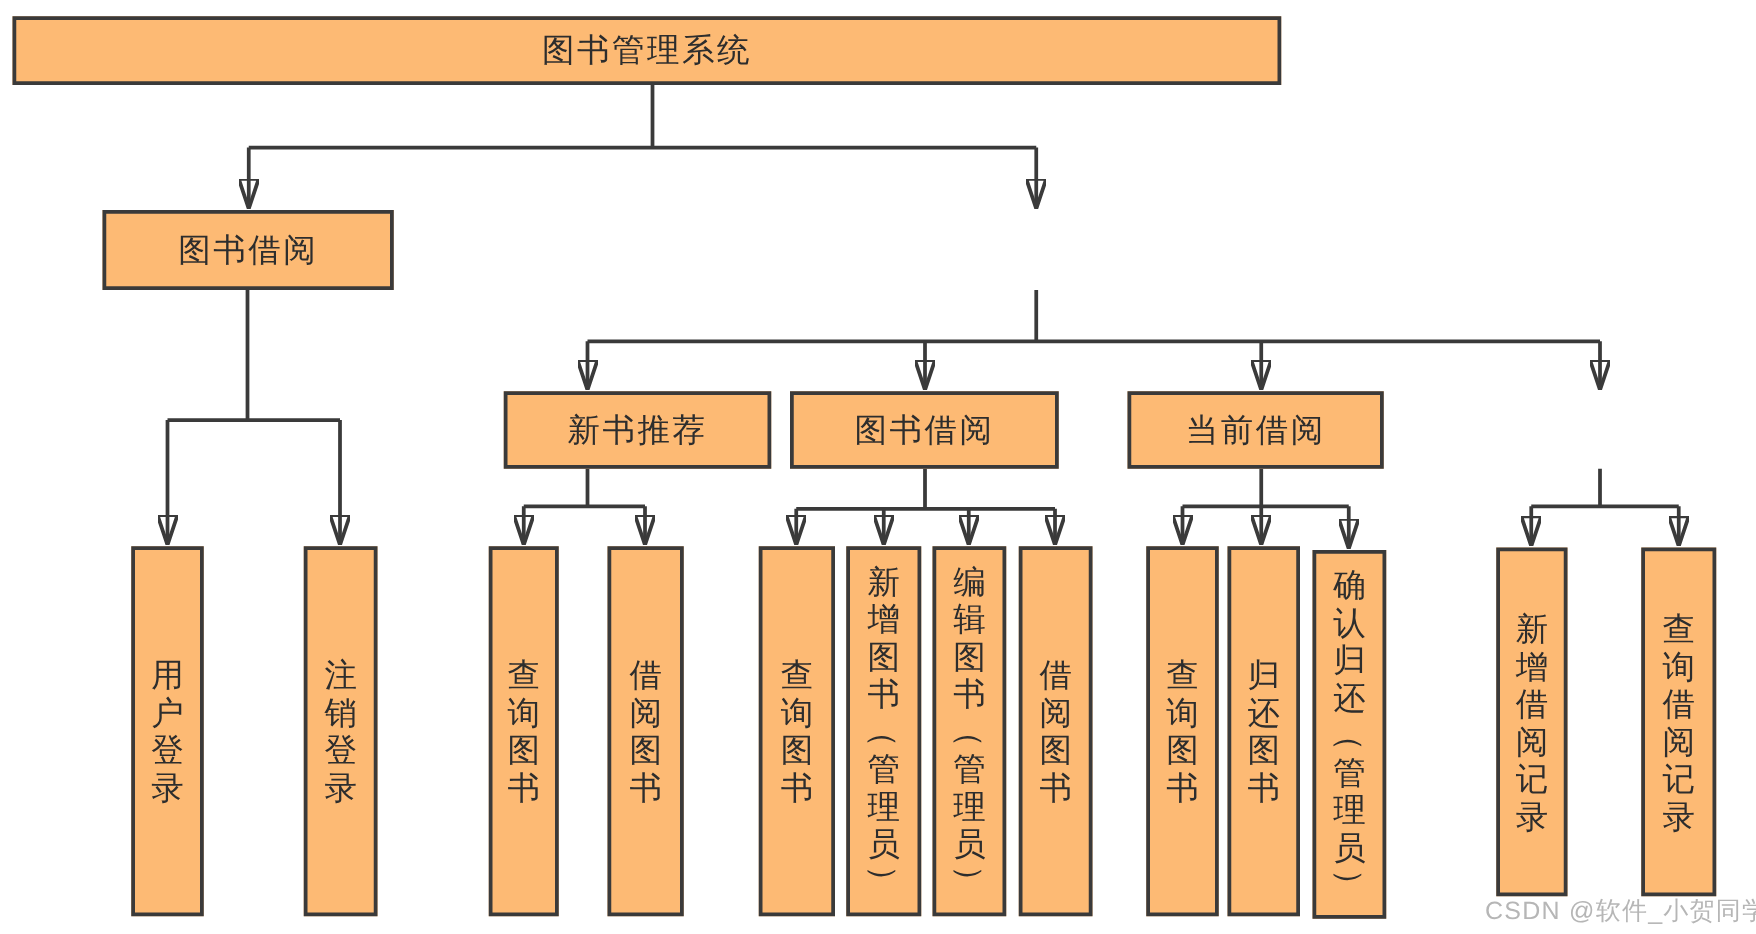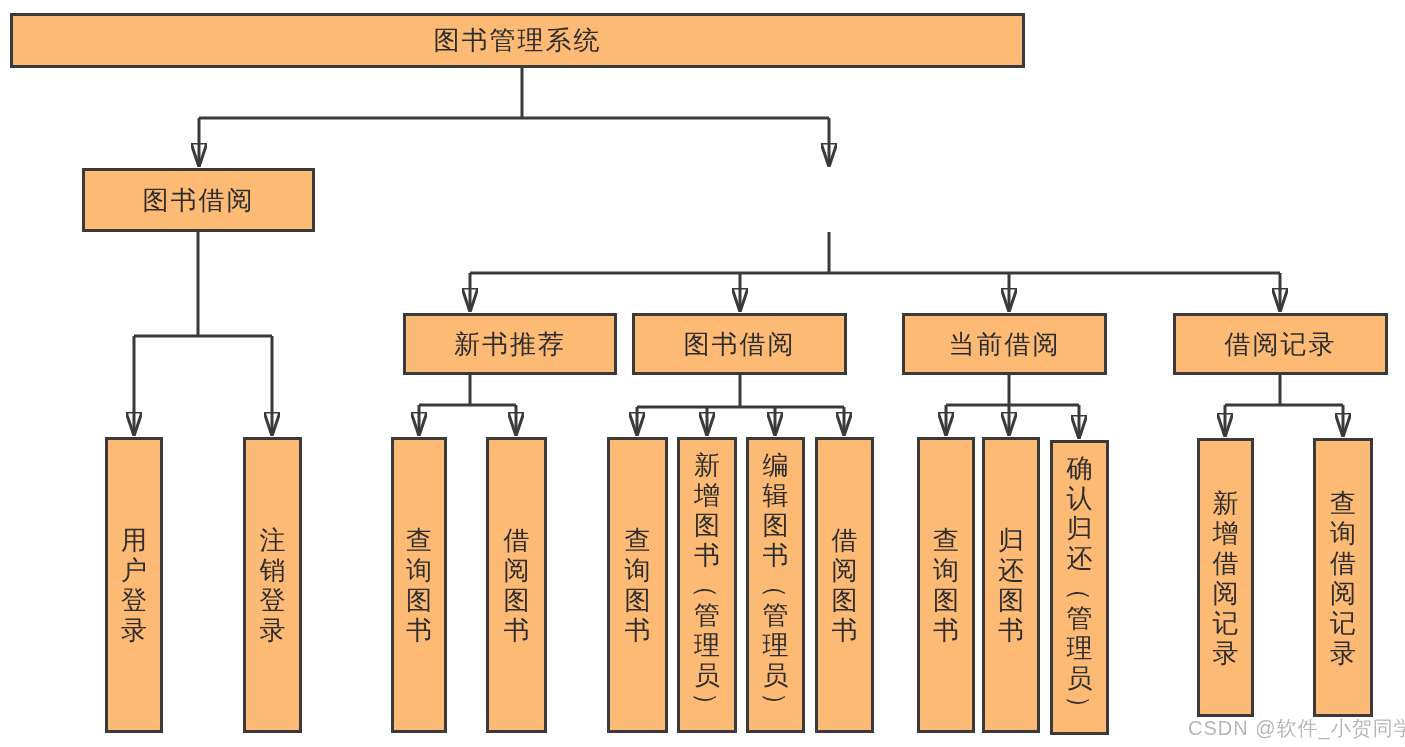--- a/index.html
+++ b/index.html
@@ -132,23 +132,20 @@
 
   <div class="box" style="left:363px; top:313px; width:214px; height:62px;margin-left:40px;">
     <span class="hlabel">新书推荐</span>
   </div>
   <div class="box" style="left:632px; top:313px; width:215px; height:62px;">
     <span class="hlabel">图书借阅</span>
   </div>
   <div class="box" style="left:902px; top:313px; width:205px; height:62px;">
     <span class="hlabel">当前借阅</span>
   </div>
-  <div class="box" style="left:1173px; top:313px; width:215px; height:62px;">
-    <span class="hlabel">借阅记录</span>
-  </div>
 
   <div class="box" style="left:105px; top:437px; width:58px; height:296px;">
     <div class="vlabel">
         <span class="vch">用</span>
         <span class="vch">户</span>
         <span class="vch">登</span>
         <span class="vch">录</span>
       </div>
   </div>
   <div class="box" style="left:243px; top:437px; width:59px; height:296px;">

